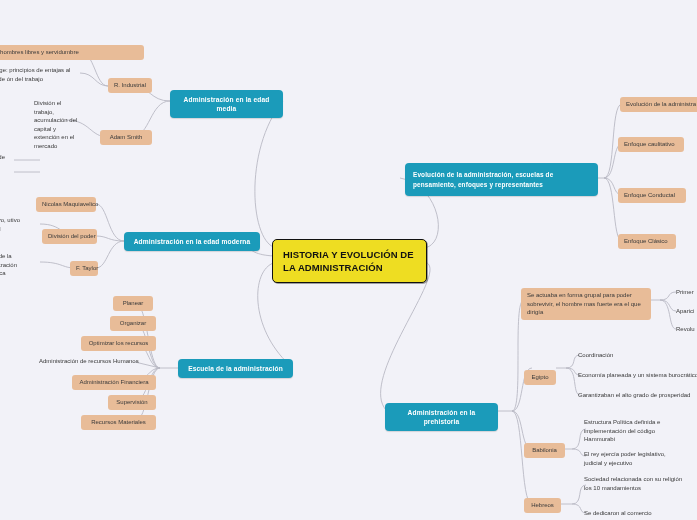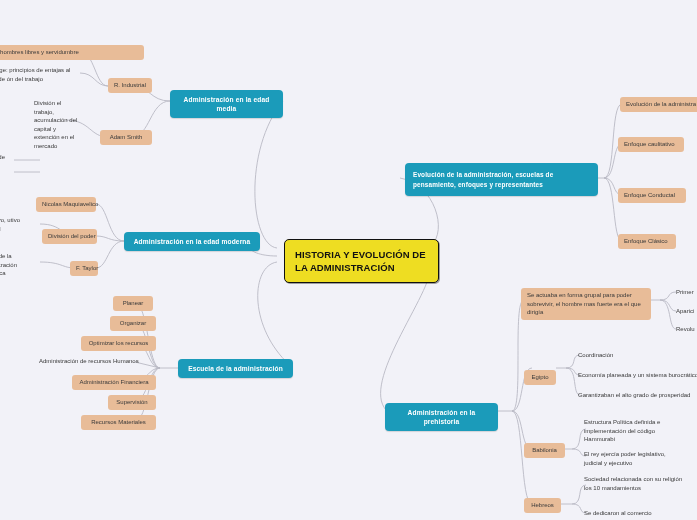--- a/index.html
+++ b/index.html
@@ -135,21 +135,21 @@
       <path d="M556,449 L572,449"></path>
       <path d="M572,449 C584,449 576,429 586,429"></path>
       <path d="M572,449 C584,449 578,456 586,456"></path>
 
       <path d="M556,504 L572,504"></path>
       <path d="M572,504 C584,504 576,485 586,485"></path>
       <path d="M572,504 C584,504 578,513 586,513"></path>
     </g>
   </svg>
 
-  <div class="node center-node" style="left:272px;top:239px;width:155px;margin-left:12px;">HISTORIA Y EVOLUCIÓN DE LA        ADMINISTRACIÓN</div>
+  <div class="node center-node" style="left:272px;top:239px;width:155px;">HISTORIA Y EVOLUCIÓN DE LA        ADMINISTRACIÓN</div>
 
   <div class="node teal ctr" style="left:170px;top:90px;width:113px;">Administración en la edad media</div>
 
   <div class="node tan ctr" style="left:108px;top:78px;width:44px;">R. Industrial</div>
   <div class="node tan ctr" style="left:100px;top:130px;width:52px;">Adam Smith</div>
 
   <div class="node tan wrap" style="left:-64px;top:45px;width:208px;">mprendedor, nobleza hombres libres y servidumbre</div>
   <div class="node plain wrap" style="left:-24px;top:66px;width:104px;">les Babbge: principios de entajas al sistema de ón del trabajo</div>
   <div class="node plain wrap" style="left:34px;top:99px;width:48px;">División el trabajo, acumulación del capital y extención en el mercado</div>
 

